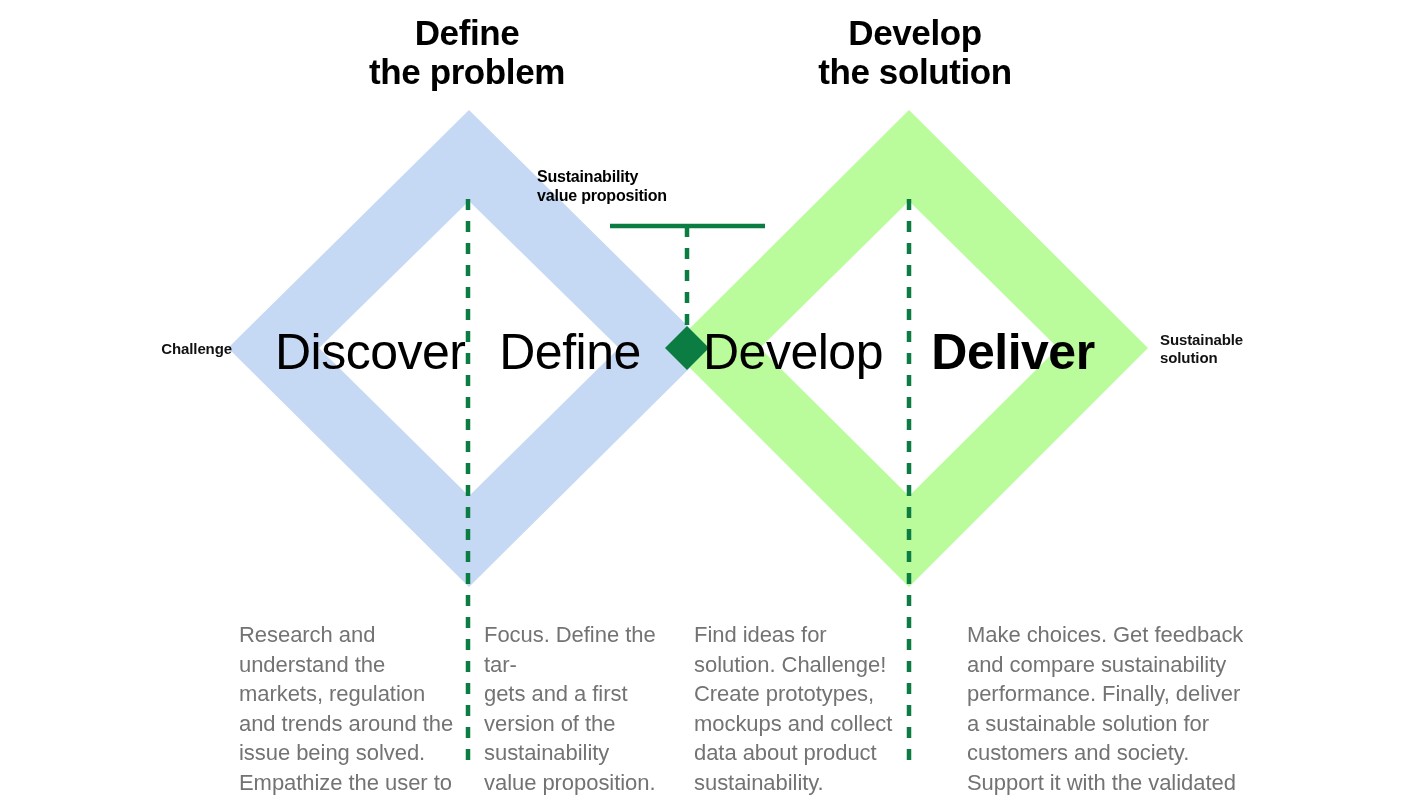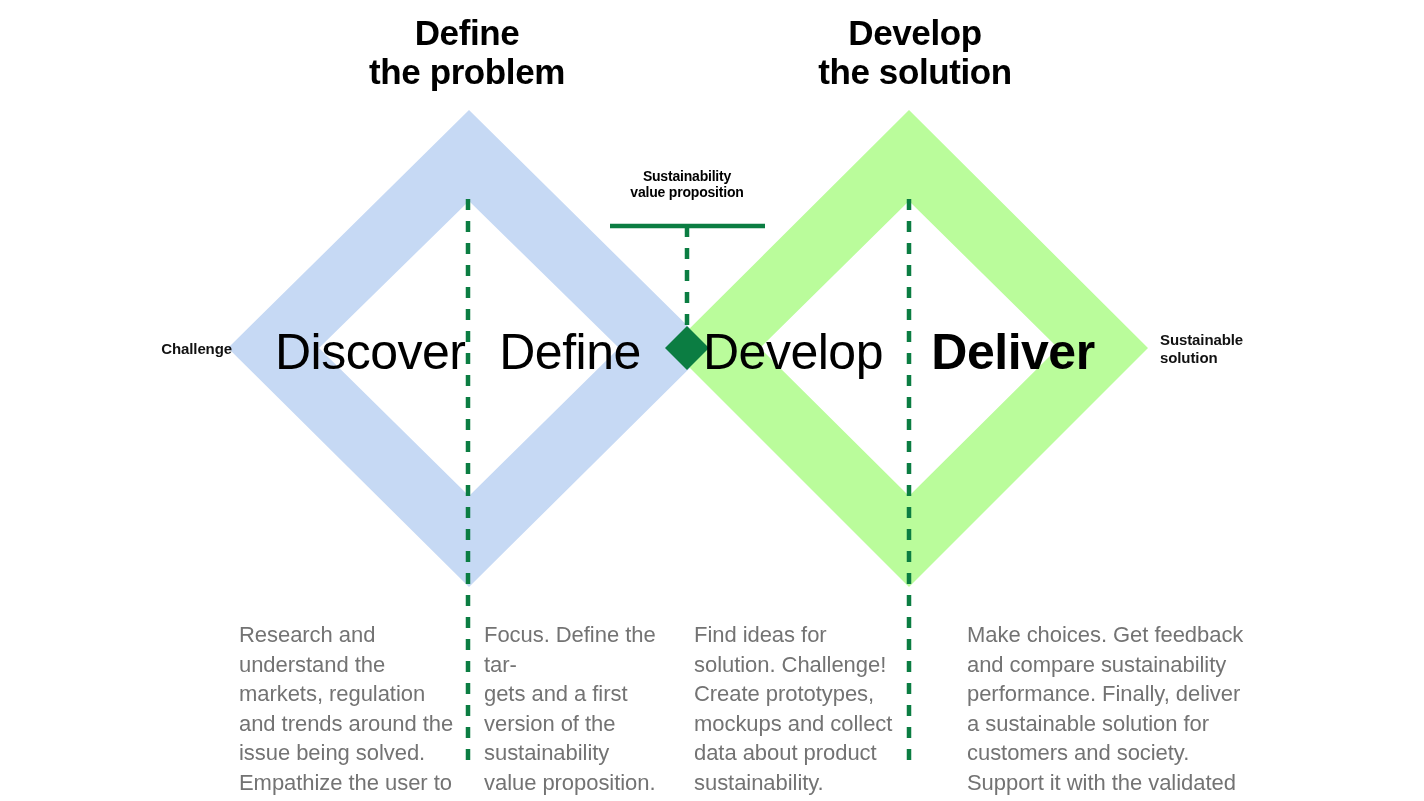--- a/index.html
+++ b/index.html
@@ -38,24 +38,24 @@
     line-height: 1.12;
     letter-spacing: -0.4px;
     text-align: center;
     color: #000000;
     white-space: pre-line;
   }
   #heading-define-problem { left: 278px; top: 13px; width: 378px; }
   #heading-develop-solution { left: 726px; top: 13px; width: 378px; }
 
   .vp-label {
-    font-size: 14px;
+    font-size: 16px;
     font-weight: 700;
     line-height: 1.16;
-    text-align: center;
+    text-align: left;
     color: #000000;
     white-space: pre-line;
     letter-spacing: -0.2px;
   }
   #vp-label { left: 537px; top: 168px; width: 300px; }
 
   .stage-label {
     font-size: 50px;
     font-weight: 400;
     color: #000000;

